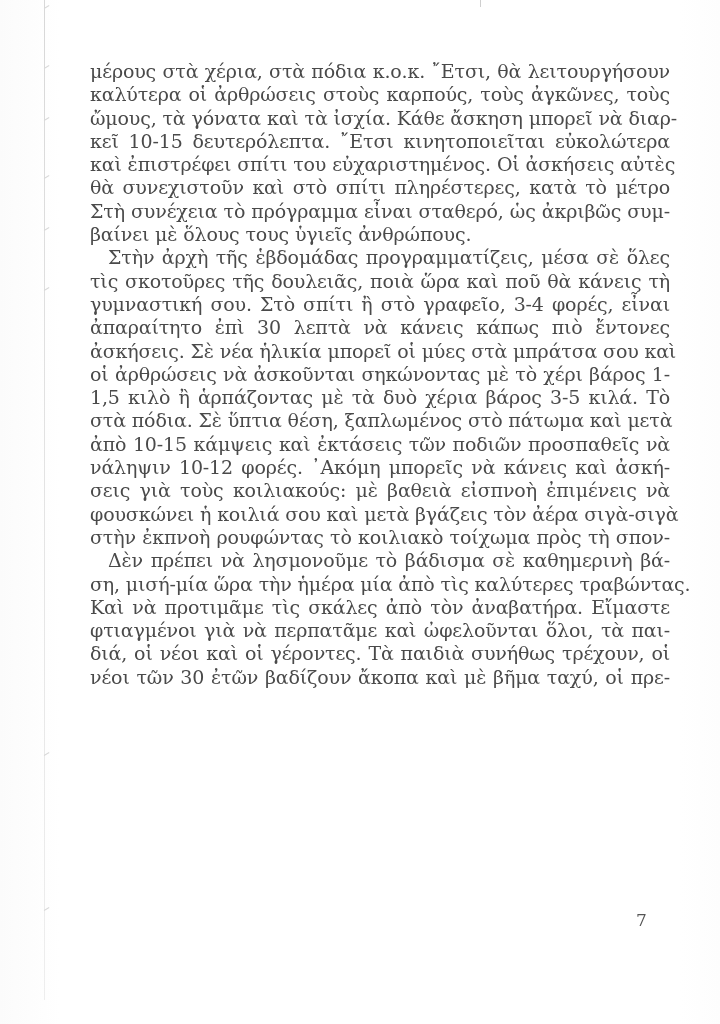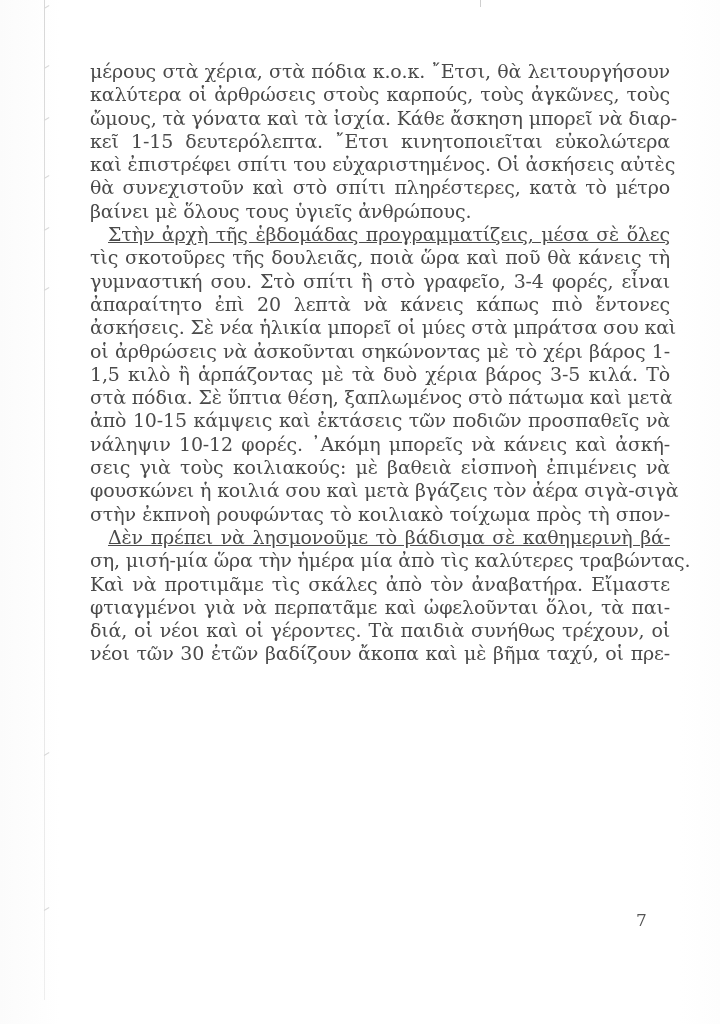--- a/index.html
+++ b/index.html
@@ -60,21 +60,20 @@
       white-space: nowrap;
       text-align: justify;
       text-align-last: justify;
       letter-spacing: -0.15px;
     }
     .line.last {
       text-align-last: left;
     }
     .line.indent {
       padding-left: 18px;
-      text-decoration: underline;
     }
     .page-number {
       position: absolute;
       left: 636px;
       top: 910px;
       font-size: 17px;
       color: #555555;
     }
   </style>
 </head>
@@ -90,30 +89,31 @@
   <div class="binding-notch" style="top:290px"></div>
   <div class="binding-notch" style="top:755px"></div>
   <div class="binding-notch" style="top:910px"></div>
   <div class="top-mark"></div>
 
   <div class="text-block" id="text-block">
       <div>
         <span class="line">μέρους στὰ χέρια, στὰ πόδια κ.ο.κ. ῎Ετσι, θὰ λειτουργήσουν</span>
         <span class="line">καλύτερα οἱ ἀρθρώσεις στοὺς καρπούς, τοὺς ἀγκῶνες, τοὺς</span>
         <span class="line">ὤμους, τὰ γόνατα καὶ τὰ ἰσχία. Κάθε ἄσκηση μπορεῖ νὰ διαρ-</span>
-        <span class="line">κεῖ 1-15 δευτερόλεπτα. ῎Ετσι κινητοποιεῖται εὐκολώτερα</span>
+        <span class="line">κεῖ 10-15 δευτερόλεπτα. ῎Ετσι κινητοποιεῖται εὐκολώτερα</span>
         <span class="line">καὶ ἐπιστρέφει σπίτι του εὐχαριστημένος. Οἱ ἀσκήσεις αὐτὲς</span>
         <span class="line">θὰ συνεχιστοῦν καὶ στὸ σπίτι πληρέστερες, κατὰ τὸ μέτρο</span>
+        <span class="line">Στὴ συνέχεια τὸ πρόγραμμα εἶναι σταθερό, ὡς ἀκριβῶς συμ-</span>
         <span class="line last">βαίνει μὲ ὅλους τους ὑγιεῖς ἀνθρώπους.</span>
       </div>
       <div>
         <span class="line indent">Στὴν ἀρχὴ τῆς ἑβδομάδας προγραμματίζεις, μέσα σὲ ὅλες</span>
         <span class="line">τὶς σκοτοῦρες τῆς δουλειᾶς, ποιὰ ὥρα καὶ ποῦ θὰ κάνεις τὴ</span>
         <span class="line">γυμναστική σου. Στὸ σπίτι ἢ στὸ γραφεῖο, 3-4 φορές, εἶναι</span>
-        <span class="line">ἀπαραίτητο ἐπὶ 20 λεπτὰ νὰ κάνεις κάπως πιὸ ἔντονες</span>
+        <span class="line">ἀπαραίτητο ἐπὶ 30 λεπτὰ νὰ κάνεις κάπως πιὸ ἔντονες</span>
         <span class="line">ἀσκήσεις. Σὲ νέα ἡλικία μπορεῖ οἱ μύες στὰ μπράτσα σου καὶ</span>
         <span class="line">οἱ ἀρθρώσεις νὰ ἀσκοῦνται σηκώνοντας μὲ τὸ χέρι βάρος 1-</span>
         <span class="line">1,5 κιλὸ ἢ ἁρπάζοντας μὲ τὰ δυὸ χέρια βάρος 3-5 κιλά.  Τὸ</span>
         <span class="line">στὰ πόδια. Σὲ ὕπτια θέση, ξαπλωμένος στὸ πάτωμα καὶ μετὰ</span>
         <span class="line">ἀπὸ 10-15 κάμψεις καὶ ἐκτάσεις τῶν ποδιῶν προσπαθεῖς νὰ</span>
         <span class="line">νάληψιν 10-12 φορές. ᾿Ακόμη μπορεῖς νὰ κάνεις καὶ ἀσκή-</span>
         <span class="line">σεις γιὰ τοὺς κοιλιακούς: μὲ βαθειὰ εἰσπνοὴ ἐπιμένεις νὰ</span>
         <span class="line">φουσκώνει ἡ κοιλιά σου καὶ μετὰ βγάζεις τὸν ἀέρα σιγὰ-σιγὰ</span>
         <span class="line">στὴν ἐκπνοὴ ρουφώντας τὸ κοιλιακὸ τοίχωμα πρὸς τὴ σπον-</span>
       </div>

